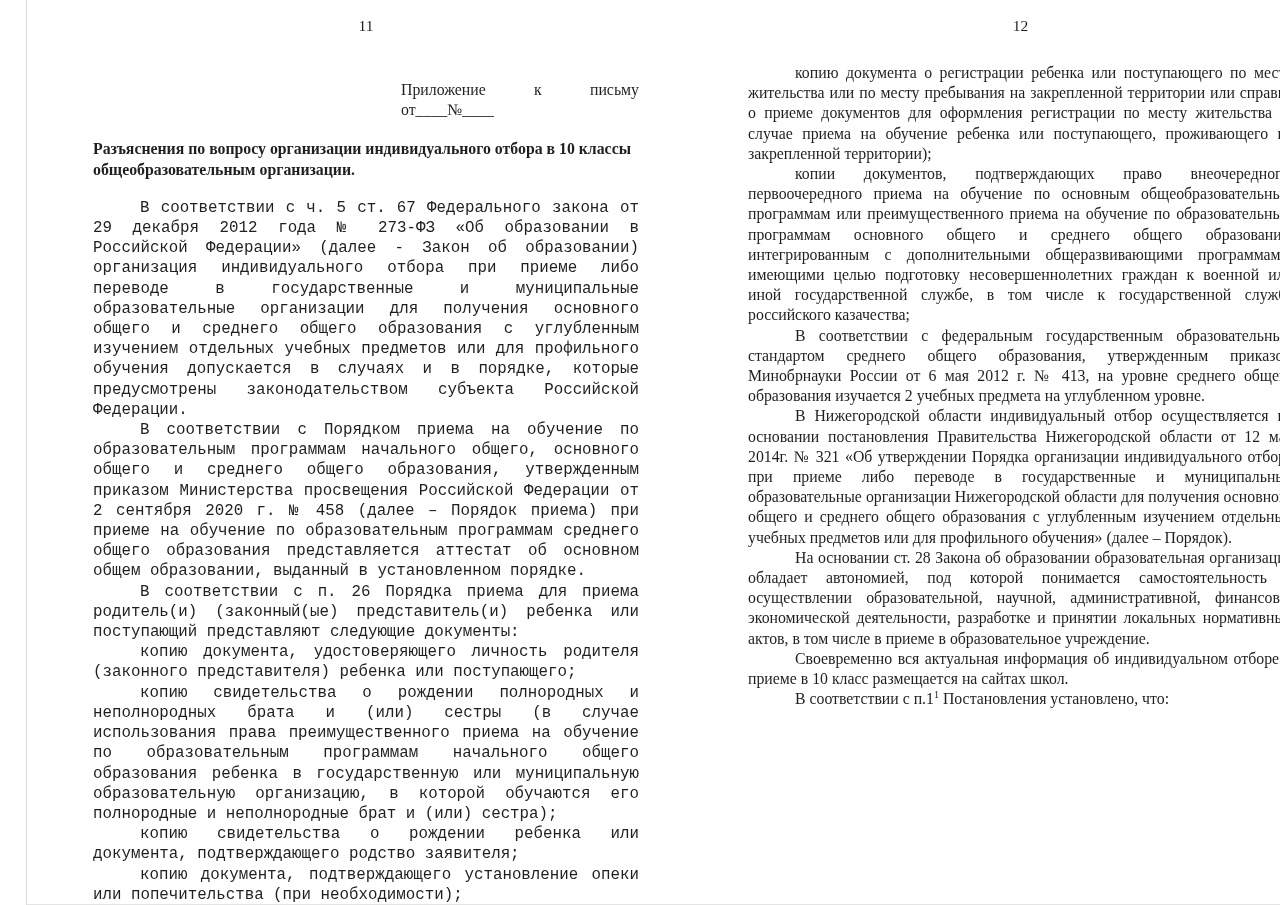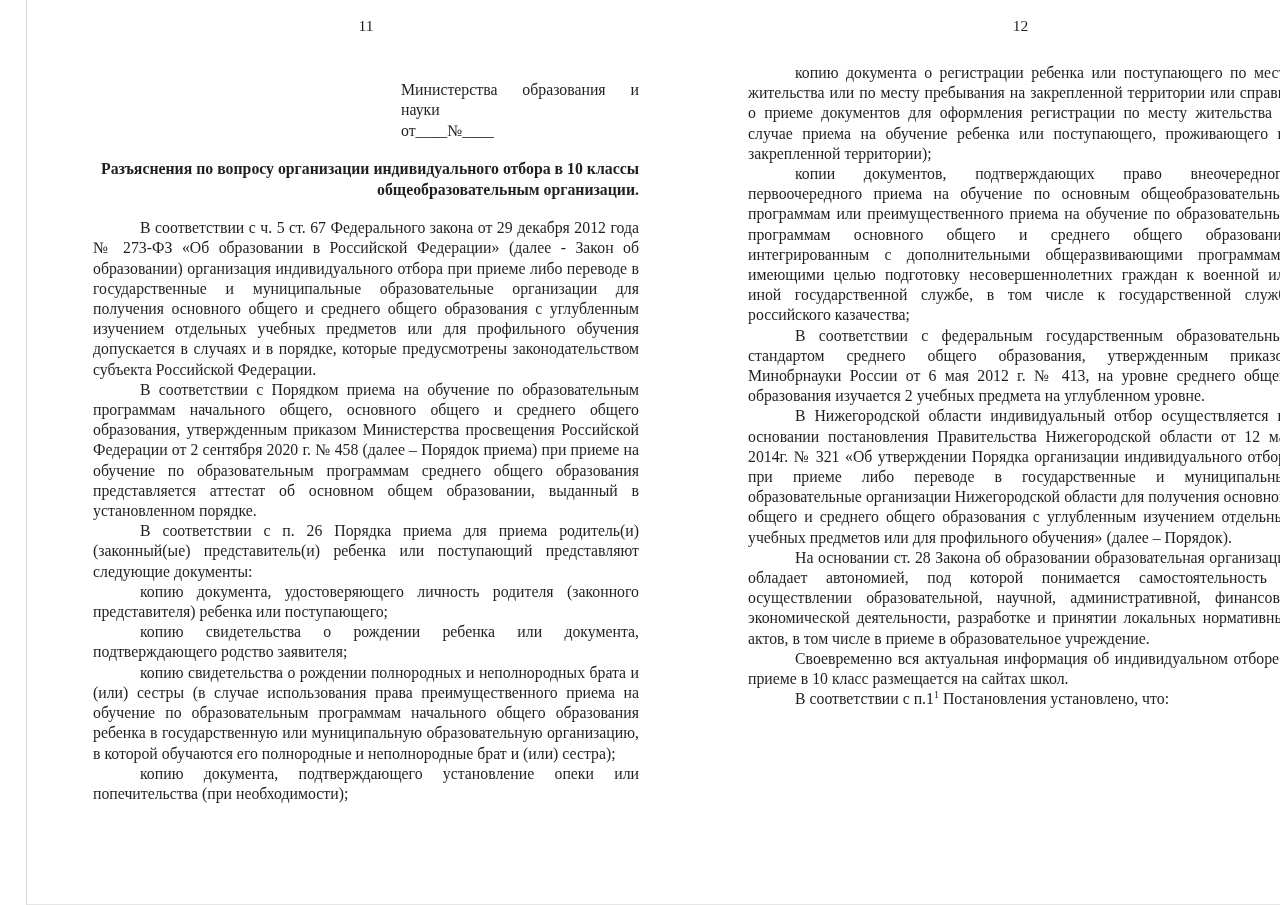--- a/index.html
+++ b/index.html
@@ -35,25 +35,25 @@
     line-height: 20.4px;
   }
   .appendix__line { text-align: justify; text-align-last: justify; }
   .appendix__line--last { text-align-last: left; }
 
   .doc-title {
     margin-top: 17px;
     font-size: 15.8px;
     line-height: 21px;
     font-weight: bold;
-    text-align: right;
+    text-align: left;
   }
 
   .body-text { font-size: 15.8px; line-height: 20.2px; }
-  .body-text--p11 { margin-top: 18px; }
+  .body-text--p11 { margin-top: 18px; font-family: Liberation Mono, monospace; }
   .body-text--p12 { margin-top: 27px; }
 
   p.para {
     margin: 0;
     padding: 0;
     text-indent: 47px;
     text-align: justify;
   }
   p.para sup {
     font-size: 10px;
@@ -63,36 +63,36 @@
 </style>
 </head>
 <body>
 
 <div class="sheet">
 
   <div class="page page--left">
     <div class="page-number">11</div>
 
     <div class="appendix">
-      <div class="appendix__line">Министерства образования и науки</div>
+      <div class="appendix__line">Приложение к письму</div>
       <div class="appendix__line appendix__line--last">от____№____</div>
     </div>
 
     <div class="doc-title">
       <div>Разъяснения по вопросу организации индивидуального отбора в 10 классы</div>
       <div>общеобразовательным организации.</div>
     </div>
 
     <div class="body-text body-text--p11">
       <p class="para">В соответствии с ч. 5 ст. 67 Федерального закона от 29 декабря 2012 года № 273-ФЗ «Об образовании в Российской Федерации» (далее - Закон об образовании) организация индивидуального отбора при приеме либо переводе в государственные и муниципальные образовательные организации для получения основного общего и среднего общего образования с углубленным изучением отдельных учебных предметов или для профильного обучения допускается в случаях и в порядке, которые предусмотрены законодательством субъекта Российской Федерации.</p>
       <p class="para">В соответствии с Порядком приема на обучение по образовательным программам начального общего, основного общего и среднего общего образования, утвержденным приказом Министерства просвещения Российской Федерации от 2 сентября 2020 г. № 458 (далее – Порядок приема) при приеме на обучение по образовательным программам среднего общего образования представляется аттестат об основном общем образовании, выданный в установленном порядке.</p>
       <p class="para">В соответствии с п. 26 Порядка приема для приема родитель(и) (законный(ые) представитель(и) ребенка или поступающий представляют следующие документы:</p>
       <p class="para">копию документа, удостоверяющего личность родителя (законного представителя) ребенка или поступающего;</p>
+      <p class="para">копию свидетельства о рождении полнородных и неполнородных брата и (или) сестры (в случае использования права преимущественного приема на обучение по образовательным программам начального общего образования ребенка в государственную или муниципальную образовательную организацию, в которой обучаются его полнородные и неполнородные брат и (или) сестра);</p>
       <p class="para">копию свидетельства о рождении ребенка или документа, подтверждающего родство заявителя;</p>
-      <p class="para">копию свидетельства о рождении полнородных и неполнородных брата и (или) сестры (в случае использования права преимущественного приема на обучение по образовательным программам начального общего образования ребенка в государственную или муниципальную образовательную организацию, в которой обучаются его полнородные и неполнородные брат и (или) сестра);</p>
       <p class="para">копию документа, подтверждающего установление опеки или попечительства (при необходимости);</p>
     </div>
   </div>
 
   <div class="page page--right">
     <div class="page-number">12</div>
 
     <div class="body-text body-text--p12">
       <p class="para">копию документа о регистрации ребенка или поступающего по месту жительства или по месту пребывания на закрепленной территории или справку о приеме документов для оформления регистрации по месту жительства (в случае приема на обучение ребенка или поступающего, проживающего на закрепленной территории);</p>
       <p class="para">копии документов, подтверждающих право внеочередного, первоочередного приема на обучение по основным общеобразовательным программам или преимущественного приема на обучение по образовательным программам основного общего и среднего общего образования, интегрированным с дополнительными общеразвивающими программами, имеющими целью подготовку несовершеннолетних граждан к военной или иной государственной службе, в том числе к государственной службе российского казачества;</p>

